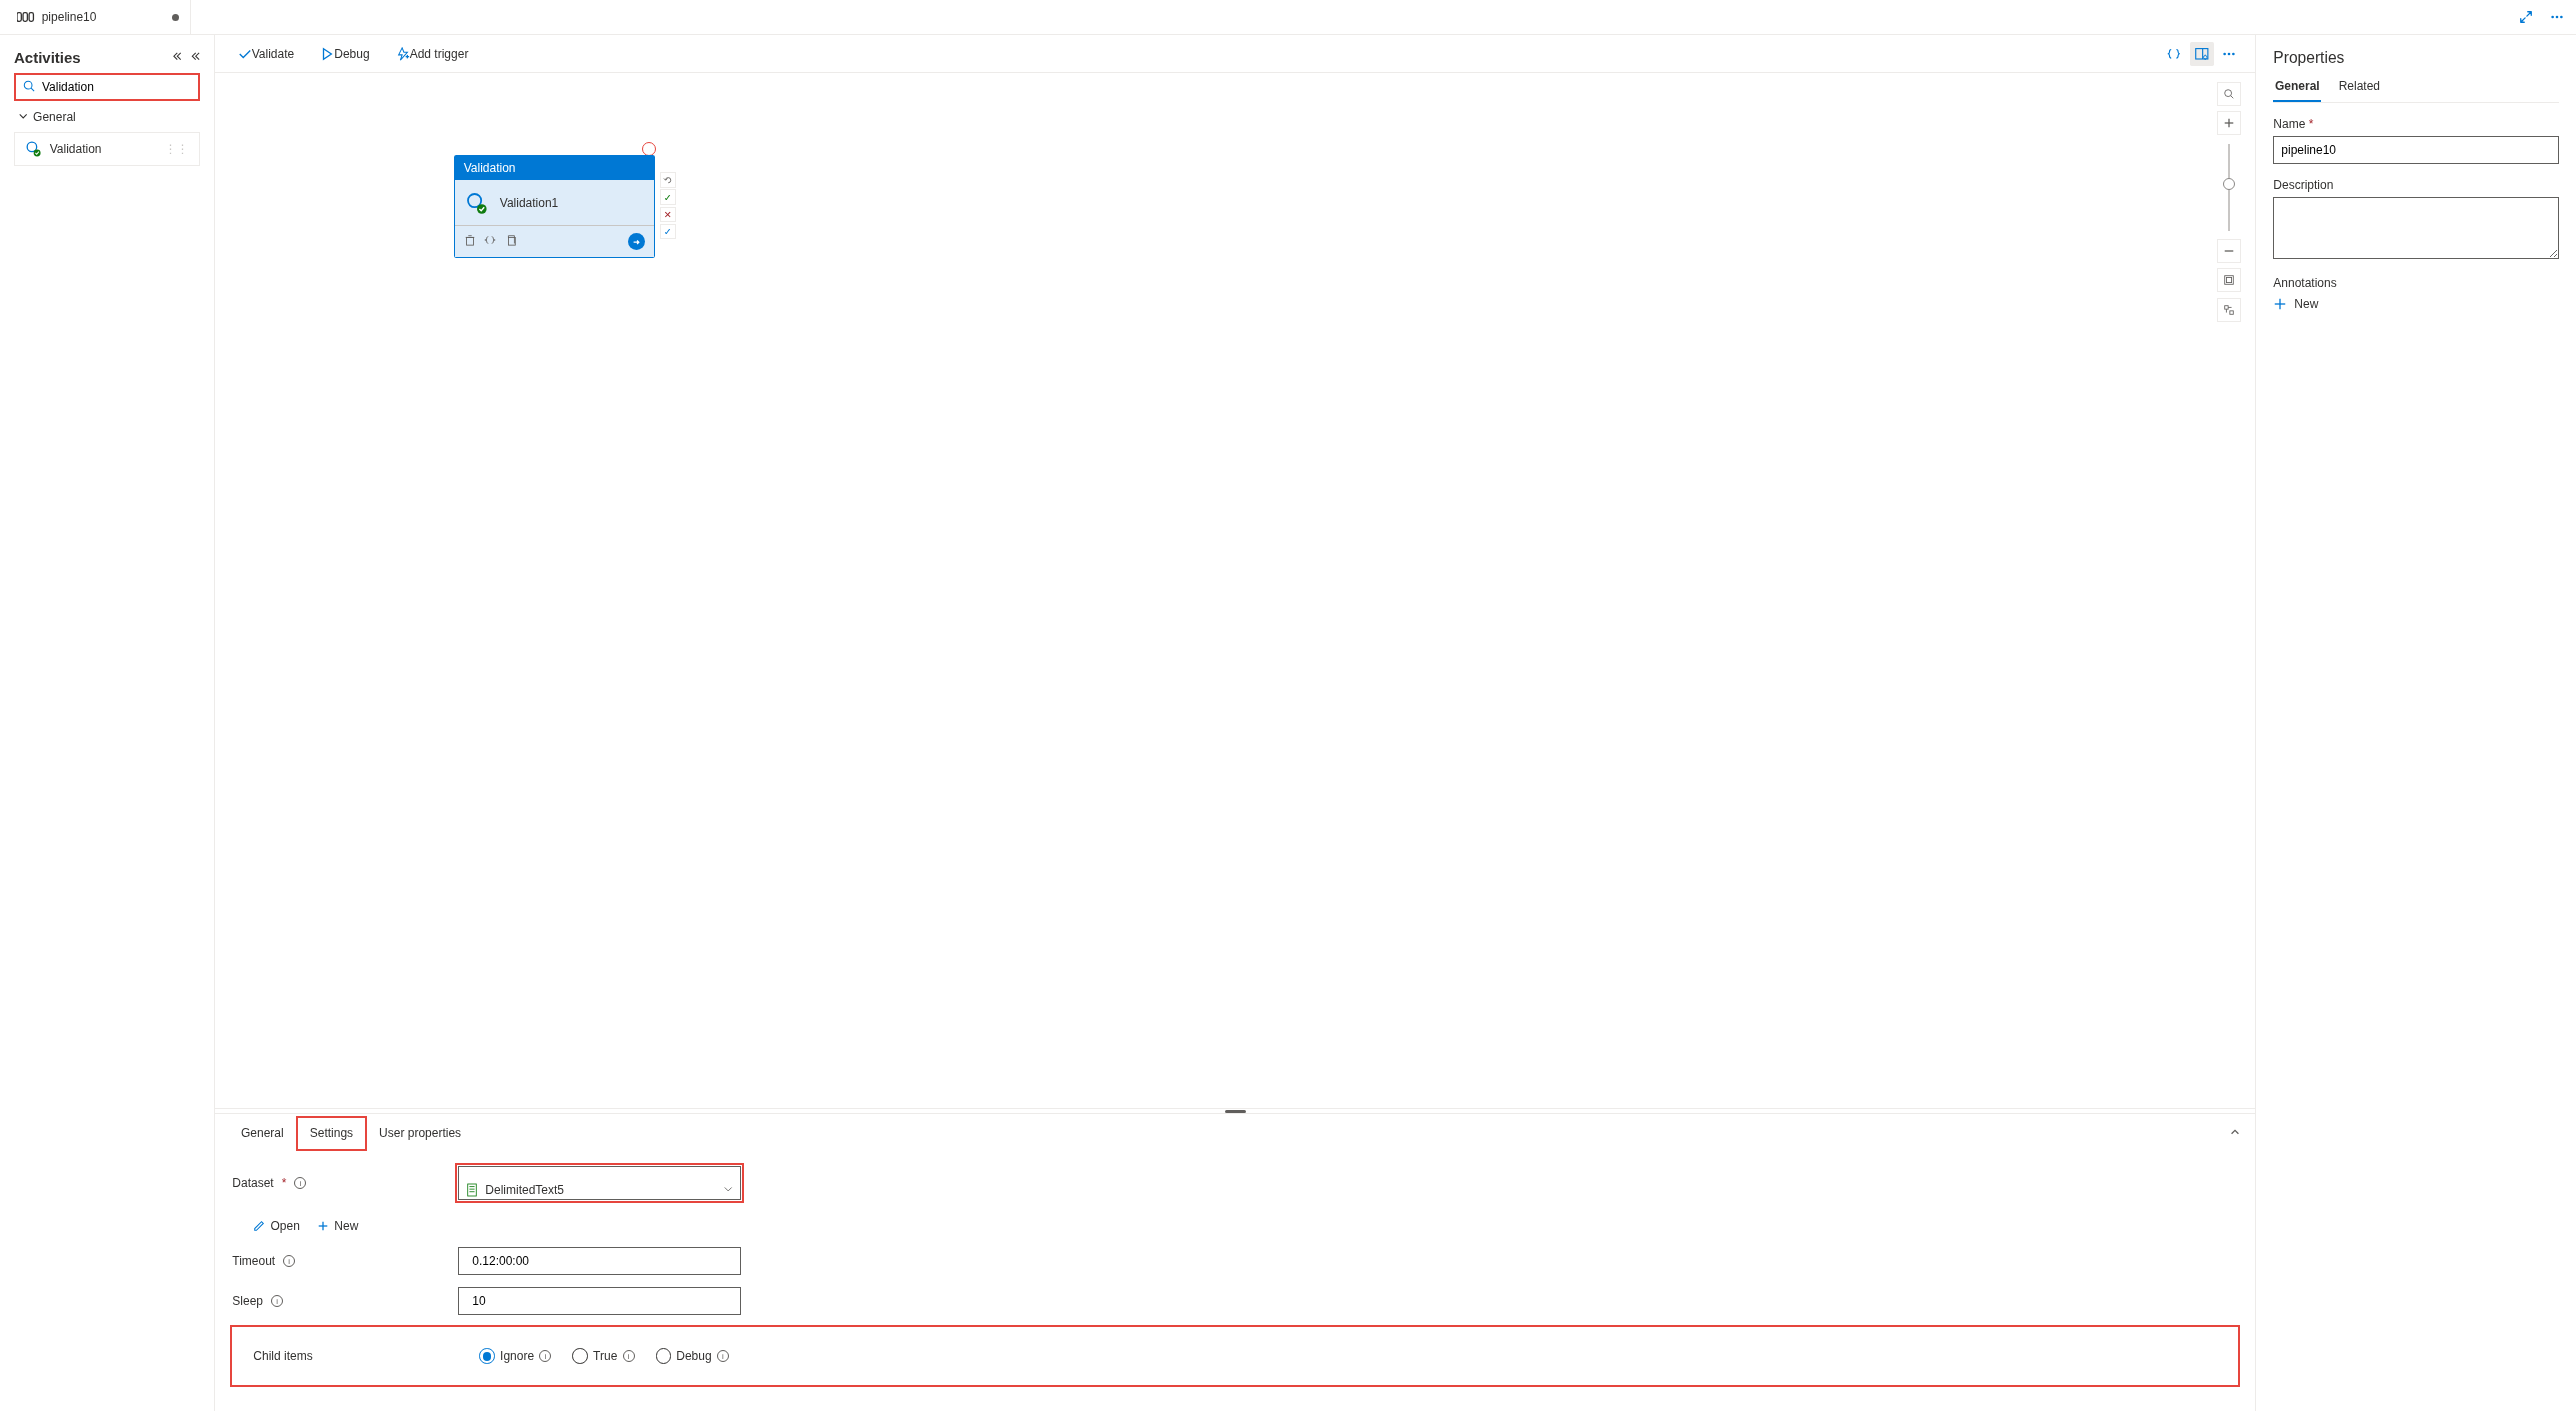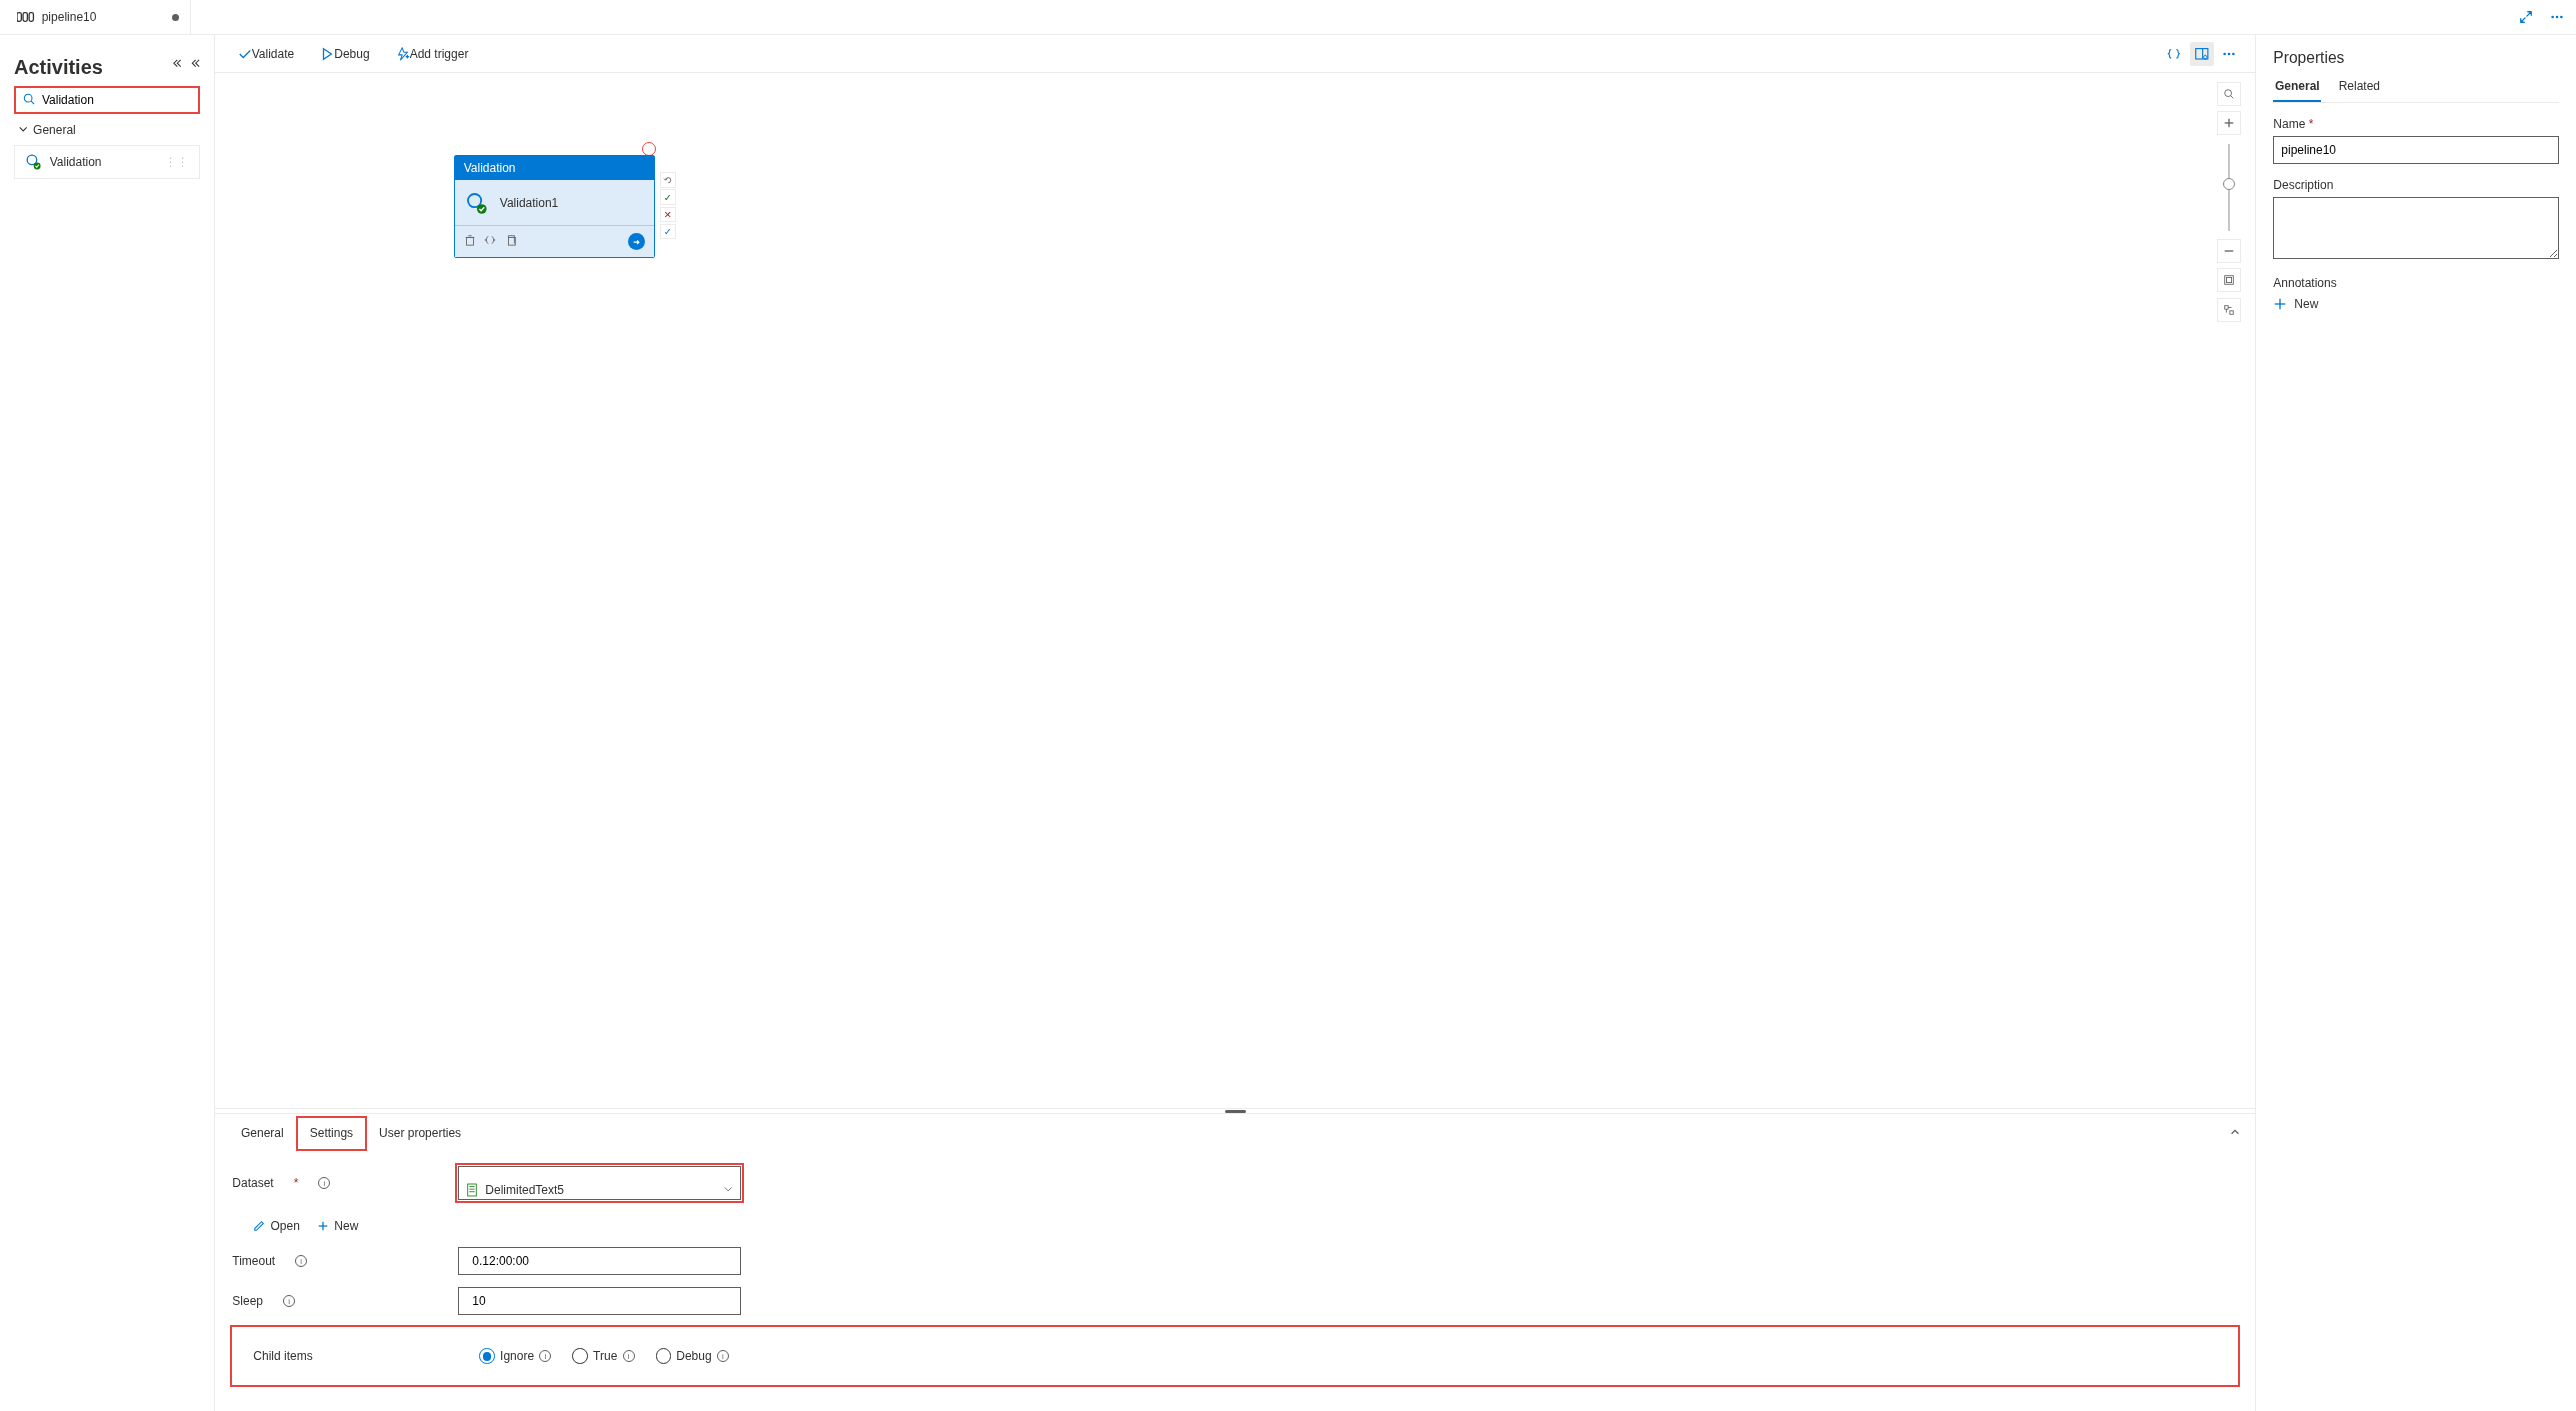--- a/index.html
+++ b/index.html
@@ -14,21 +14,21 @@
     .tab-spacer { flex: 1; }
     .tab-actions { display: flex; gap: 7px; align-items: center; }
     .icon-btn { display: inline-flex; align-items: center; justify-content: center; width: 24px; height: 24px; cursor: pointer; border-radius: 1.7px; }
     
     
     .main-container { display: flex; height: calc(100vh - 35px); }
     
     
     .sidebar { width: 215px; border-right: 0.9px solid #edebe9; padding: 7px 14px; flex-shrink: 0; }
     .sidebar-header { display: flex; align-items: center; justify-content: space-between; padding: 7px 0; }
-    .sidebar-title { font-size: 20px; font-weight: 600; margin-top: 7px; }
+    .sidebar-title { font-size: 15px; font-weight: 600; }
     .sidebar-collapse { display: flex; gap: 3.5px; }
     .search-box { display: flex; align-items: center; border: 2.6px solid #e6453d; padding: 3.5px 7px; height: 28px; }
     .search-box input { border: none; outline: none; flex: 1; font-size: 12px; margin-left: 7px; }
     .search-icon { color: #0078d4; }
     .section-header { display: flex; align-items: center; gap: 5.2px; padding: 8.7px 3.5px; cursor: pointer; }
     .activity-item { display: flex; align-items: center; gap: 7px; padding: 7px 10.4px; border: 0.9px solid #edebe9; cursor: grab; }
     .activity-item svg { flex-shrink: 0; }
     .drag-handle { margin-left: auto; color: #c8c6c4; }
     
     
@@ -64,21 +64,21 @@
     .panel-drag div { width: 21px; height: 2.6px; background: #605e5c; border-radius: 1.7px; }
     .bottom-panel { border-top: 0.9px solid #edebe9; }
     .tabs-row { display: flex; align-items: center; padding: 0 14px; height: 38px; }
     .panel-tab { padding: 8.7px 12px; cursor: pointer; font-size: 12px; }
     .panel-tab.active { border-bottom: 2.6px solid #0078d4; font-weight: 400; }
     .panel-tab.highlight { border: 2.6px solid #e6453d; }
     .panel-collapse { margin-left: auto; }
     
     .form-area { padding: 14px 17.3px; }
     .form-row { display: flex; align-items: center; margin-bottom: 12px; }
-    .form-label { width: 226px; font-size: 12px; display: flex; align-items: center; gap: 20px; }
+    .form-label { width: 226px; font-size: 12px; display: flex; align-items: center; gap: 8px; }
     .form-label .req { color: #a4262c; }
     .info-icon { width: 12px; height: 12px; border: 0.9px solid #605e5c; border-radius: 50%; display: inline-flex; align-items: center; justify-content: center; font-size: 7.8px; color: #605e5c; }
     .form-control { width: 283px; }
     .select-box { display: flex; align-items: flex-start; border: 0.9px solid #605e5c; height: 28px; padding: 16px 7px; gap: 7px; }
     .select-box.highlight { outline: 2.6px solid #e6453d; outline-offset: 1.7px; }
     .chevron { margin-left: auto; }
     .text-input { width: 100%; height: 28px; border: 0.9px solid #605e5c; padding: 0 13px; font-size: 12px; }
     
     .link-row { display: flex; gap: 17.3px; padding: 7px 0 14px 21px; }
     .link-btn { display: flex; align-items: center; gap: 5.2px; color: #323130; cursor: pointer; }

